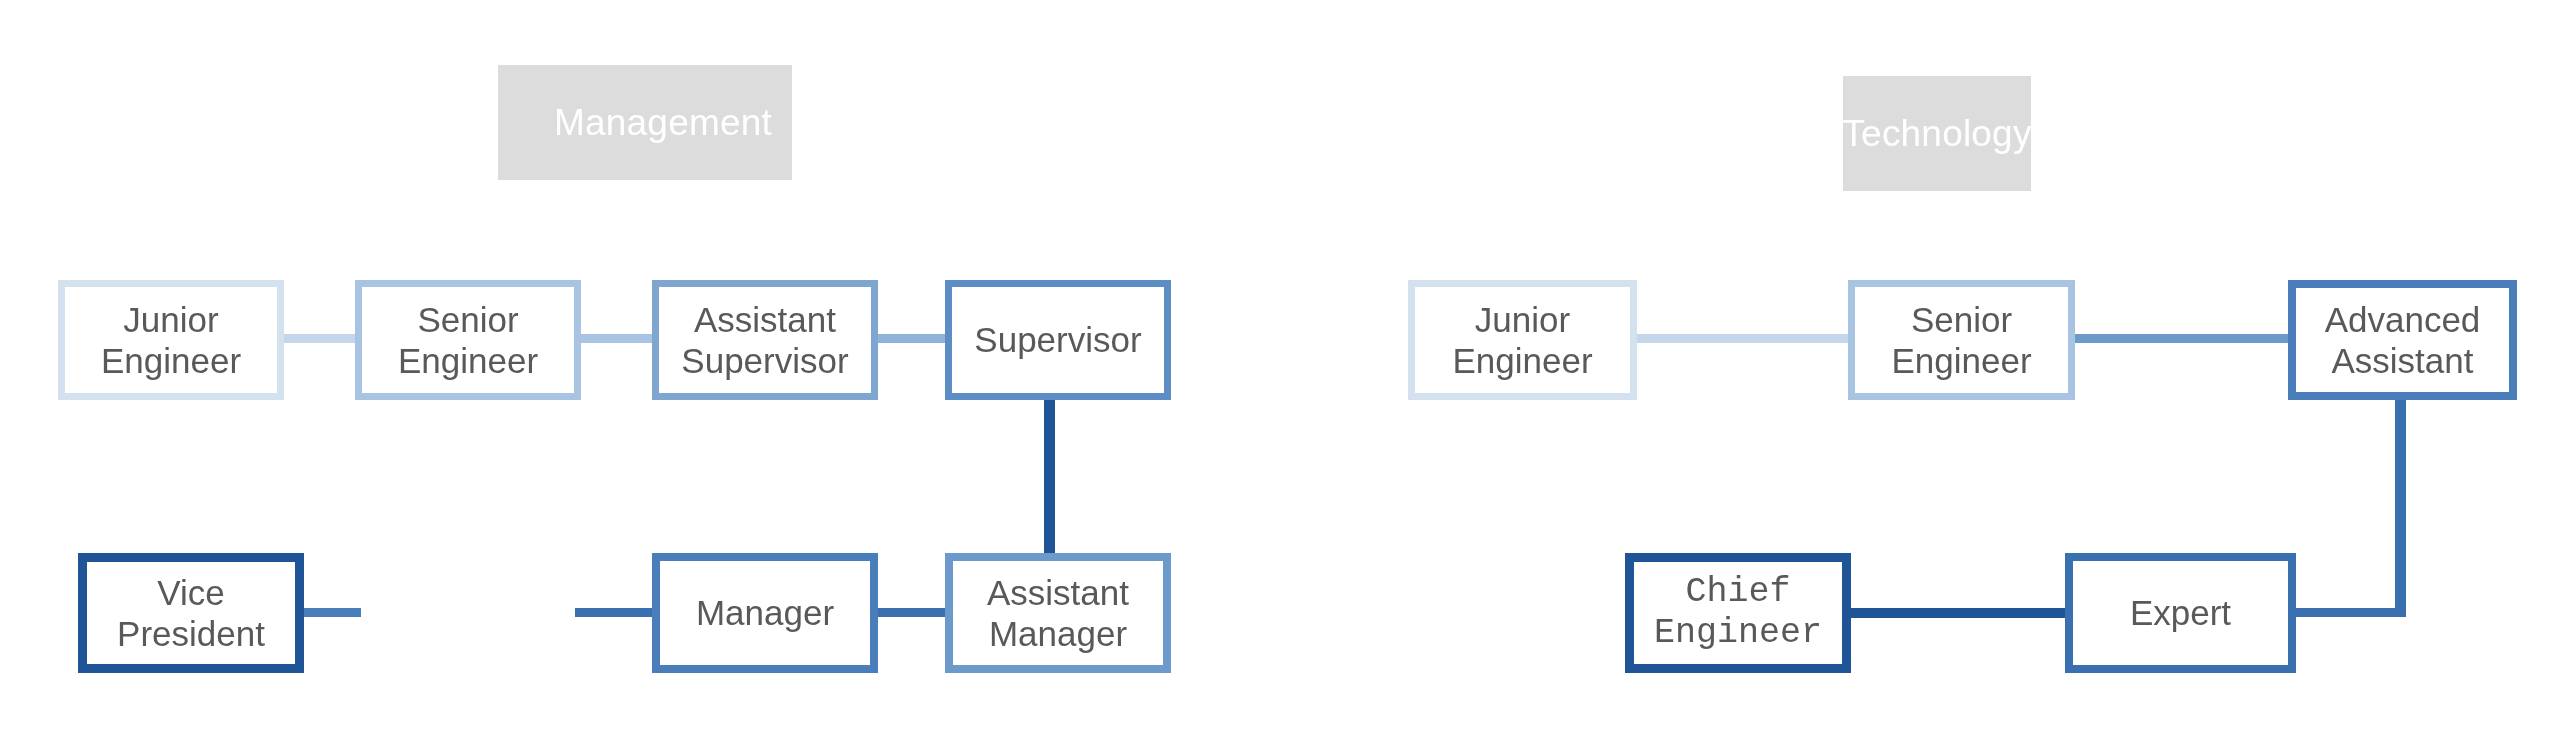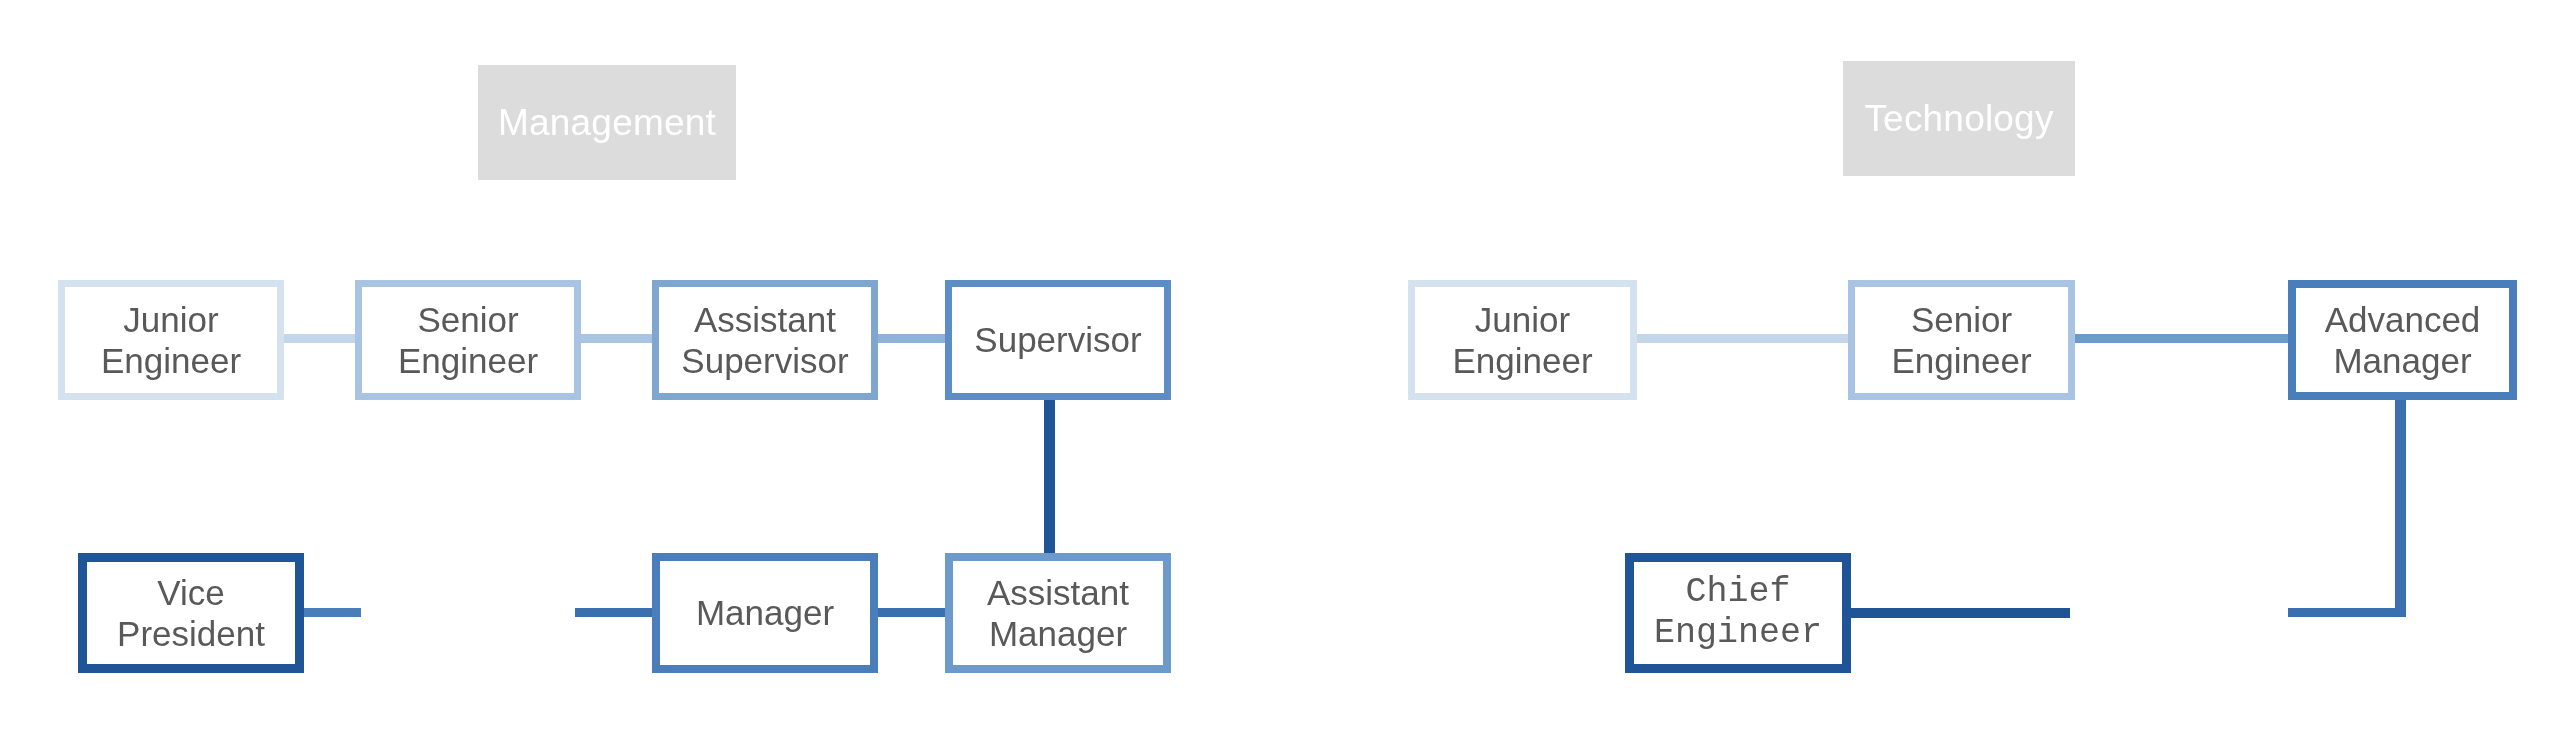--- a/index.html
+++ b/index.html
@@ -62,21 +62,21 @@
     position: absolute;
     z-index: 1;
   }
   .conn.deep { z-index: 2; }
 </style>
 </head>
 <body>
 
 <div id="canvas">
 
-  <div class="track-label" style="left:478px; top:65px; width:258px; height:115px;">Management</div>
+  <div class="track-label" style="left:498px; top:65px; width:258px; height:115px;padding-left:36px;">Management</div>
 
   <div class="conn" style="left:278px; top:334px; width:83px; height:9px; background:#C3D6EA;"></div>
   <div class="conn" style="left:575px; top:334px; width:83px; height:9px; background:#A9C4E2;"></div>
   <div class="conn" style="left:872px; top:334px; width:80px; height:9px; background:#8FB2D8;"></div>
 
   <div class="conn deep" style="left:1044px; top:396px; width:11px; height:161px; background:#1F5496;"></div>
 
   <div class="conn" style="left:278px; top:608px; width:83px; height:9px; background:#4A7EBB;"></div>
   <div class="conn" style="left:575px; top:608px; width:83px; height:9px; background:#3A6FB0;"></div>
   <div class="conn" style="left:872px; top:608px; width:80px; height:9px; background:#3A6FB0;"></div>
@@ -102,41 +102,44 @@
 President</span>
   </div>
   <div class="node" style="left:652px; top:553px; width:226px; height:120px; border:8px solid #4A7EBB;">
     <span class="node-label">Manager</span>
   </div>
   <div class="node" style="left:945px; top:553px; width:226px; height:120px; border:8px solid #6C9BCB;">
     <span class="node-label">Assistant
 Manager</span>
   </div>
 
-  <div class="track-label" style="left:1843px; top:61px; width:232px; height:115px;">Technology</div>
+  <div class="track-label" style="left:1843px; top:76px; width:188px; height:115px;">Technology</div>
 
   <div class="conn" style="left:1631px; top:334px; width:224px; height:9px; background:#C3D6EA;"></div>
   <div class="conn" style="left:2069px; top:334px; width:226px; height:9px; background:#6C9BCB;"></div>
 
   <div class="conn deep" style="left:2395px; top:396px; width:11px; height:221px; background:#3A6FB0;"></div>
   <div class="conn deep" style="left:2288px; top:608px; width:118px; height:9px; background:#3A6FB0;"></div>
 
   <div class="conn" style="left:1845px; top:608px; width:225px; height:10px; background:#1F5496;"></div>
 
   <div class="node" style="left:1408px; top:280px; width:229px; height:120px; border:7px solid #D4E2F0;">
     <span class="node-label">Junior
 Engineer</span>
   </div>
   <div class="node" style="left:1848px; top:280px; width:227px; height:120px; border:7px solid #A9C4E2;">
     <span class="node-label">Senior
 Engineer</span>
   </div>
   <div class="node" style="left:2288px; top:280px; width:229px; height:120px; border:8px solid #4A7EBB;">
     <span class="node-label">Advanced
-Manager</span>
+Assistant</span>
   </div>
 
   <div class="node" style="left:1625px; top:553px; width:226px; height:120px; border:9px solid #1F5496;font-family:Liberation Mono, monospace;">
     <span class="node-label">Chief
 Engineer</span>
   </div>
+  <div class="node" style="left:2065px; top:553px; width:231px; height:120px; border:8px solid #3A6FB0;">
+    <span class="node-label">Expert</span>
+  </div>
 
 </div>
 
 </body></html>

